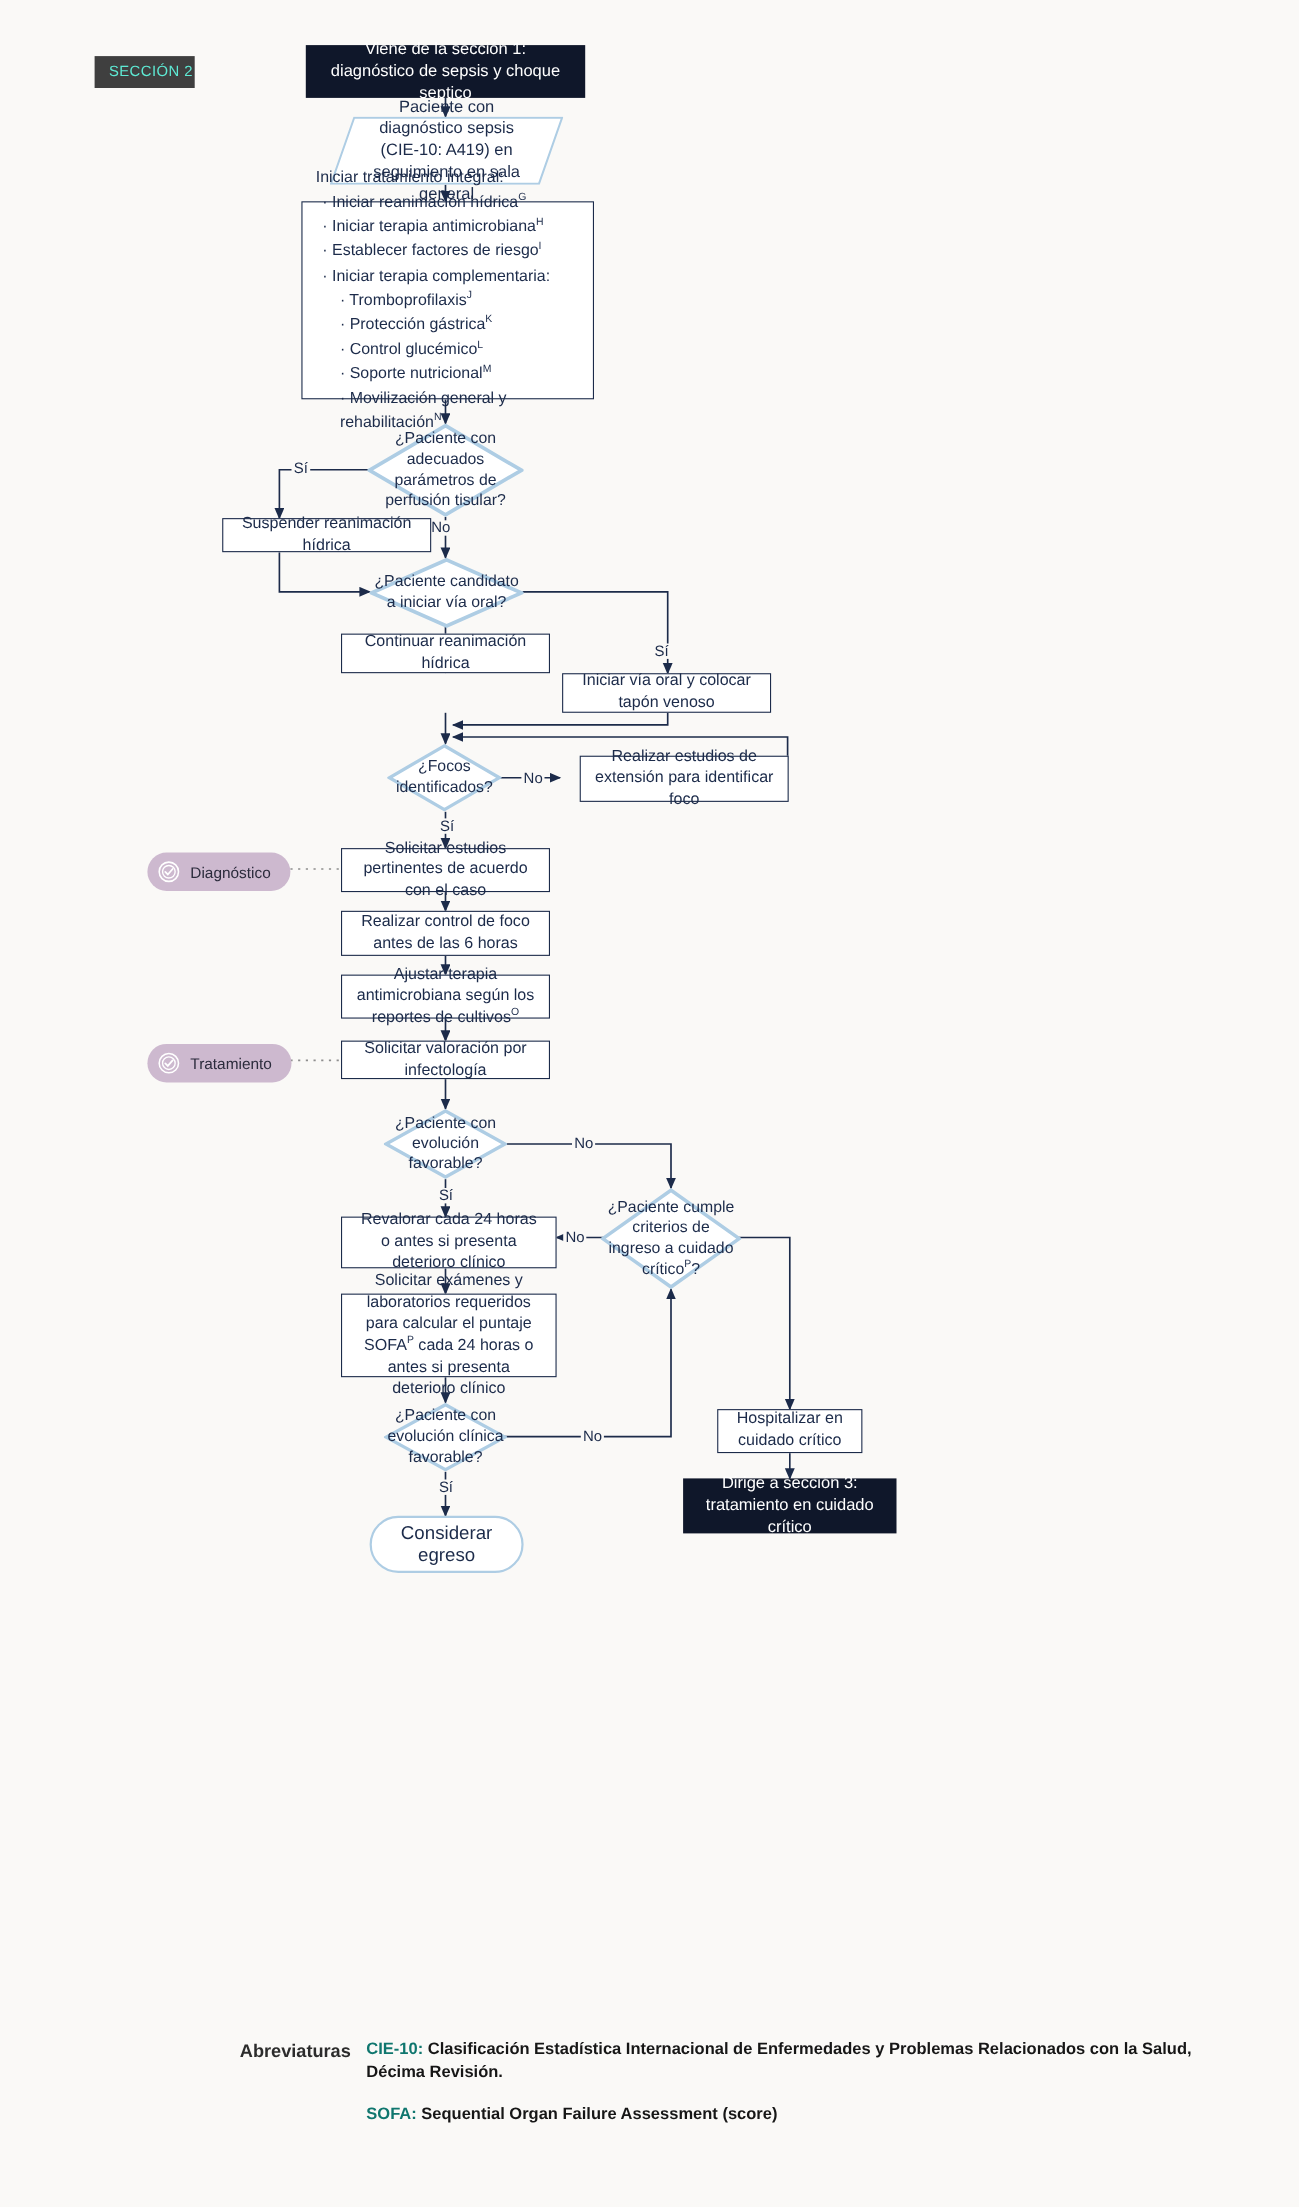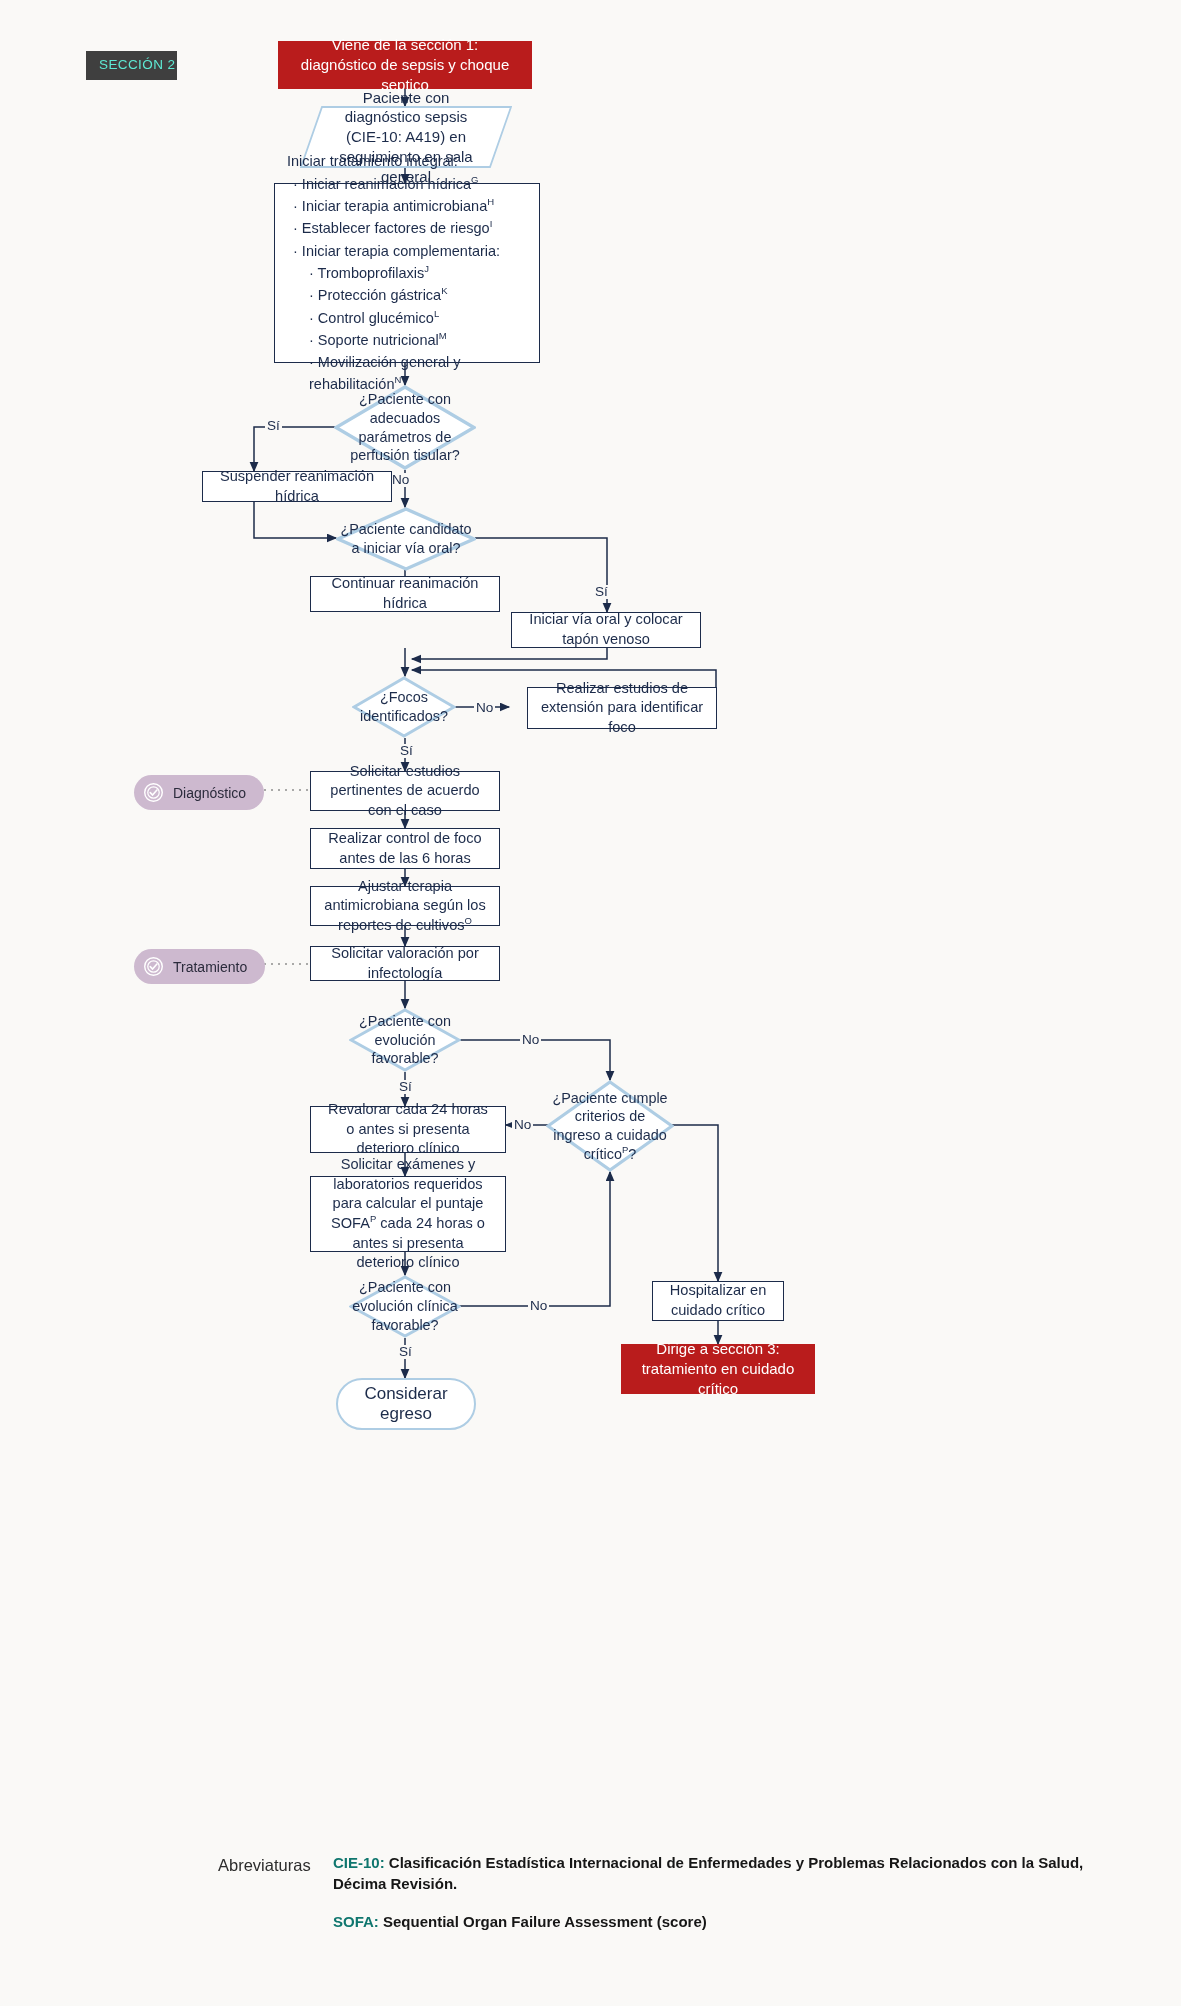--- a/index.html
+++ b/index.html
@@ -20,21 +20,21 @@
   
   .section-tag {
     background:#3f3f3f; color:#5eead4;
     font-size:13.5px; letter-spacing:.4px;
     padding:7px 2px 8px 13px;
     line-height:1;
   }
 
   
   .green {
-    background:#b91c1c; color:#ffffff;
+    background:#0f172a; color:#ffffff;
     font-size:15px; line-height:1.35;
     padding:8px 14px;
   }
 
   
   .para-wrap { position:absolute; }
   .para-wrap .para-text {
     position:absolute; inset:0;
     display:flex; align-items:center; justify-content:center;
     text-align:center; font-size:15px; line-height:1.32;
@@ -82,21 +82,21 @@
 
   .treat-list { font-size:14.5px; line-height:1.54; text-align:left; }
   .treat-list .lvl1 { padding-left:6px; }
   .treat-list .lvl2 { padding-left:22px; }
   sup { font-size:9.5px; vertical-align:super; line-height:0; }
 
   
   #abbr { position:absolute; left:218px; top:1852px; width:880px; }
   #abbr .abbr-title {
     position:absolute; left:0; top:4px; width:105px;
-    font-size:16.5px; color:#2c2c2c; font-weight:normal;
+    font-size:16.5px; color:#2c2c2c; font-weight:bold;
   }
   #abbr .abbr-body { margin-left:115px; }
   #abbr .abbr-row { margin-bottom:17px; font-size:15px; line-height:1.4; color:#111b2e; font-weight:bold; }
   #abbr .key { color:#0f766e; }
   #abbr .val { color:#161616; }
 </style>
 </head>
 <body>
 
 <div id="canvas">

